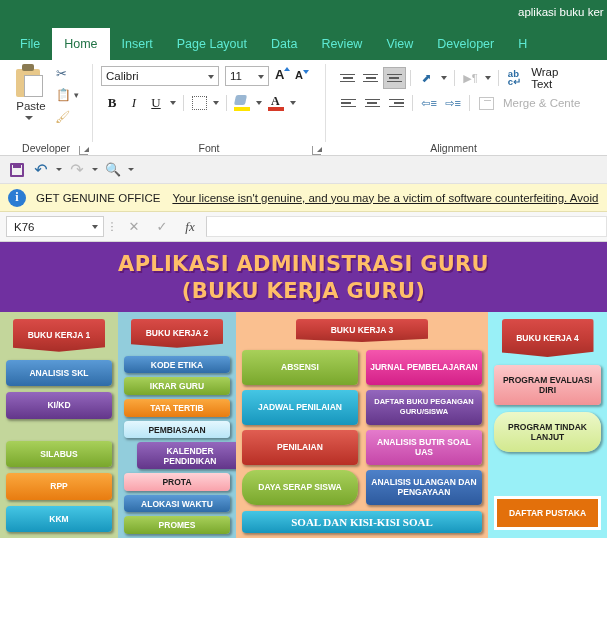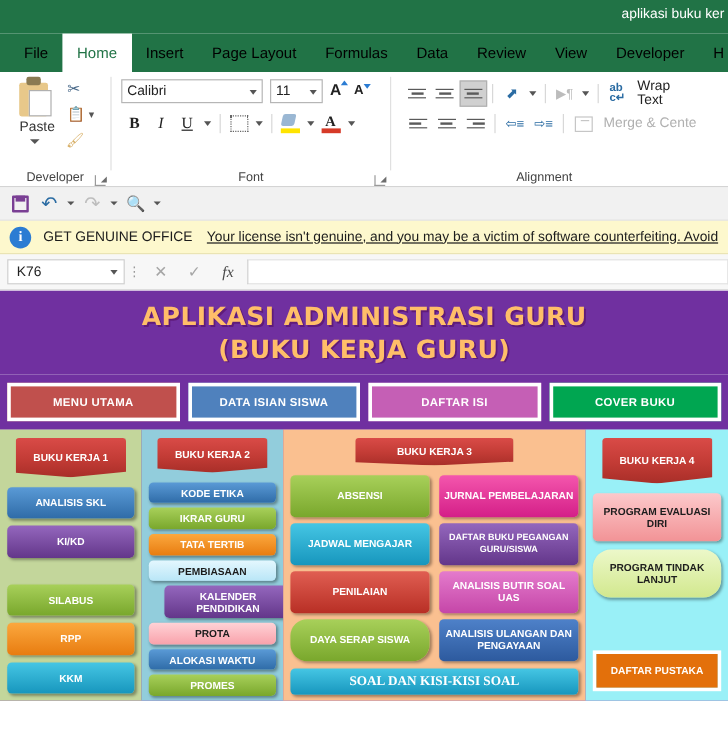--- a/index.html
+++ b/index.html
@@ -27,21 +27,21 @@
   
   .ribbon-tabs {
     height: 32px;
     background: #217346;
     display: flex;
     align-items: stretch;
     padding-left: 8px;
     position: relative;
   }
   .rtab {
-    color: #000000;
+    color: #5eead4;
     font-size: 12.5px;
     padding: 0 12px;
     display: flex;
     align-items: center;
     white-space: nowrap;
   }
   .rtab.active {
     background: #ffffff;
     color: #217346;
   }
@@ -378,21 +378,20 @@
 
 <div class="titlebar">
   <div class="titlebar-text">aplikasi buku ker</div>
 </div>
 
 <div class="ribbon-tabs">
   <div class="rtab">File</div>
   <div class="rtab active">Home</div>
   <div class="rtab">Insert</div>
   <div class="rtab">Page Layout</div>
-  <div class="rtab">Formulas</div>
   <div class="rtab">Data</div>
   <div class="rtab">Review</div>
   <div class="rtab">View</div>
   <div class="rtab">Developer</div>
   <div class="rtab">H</div>
 </div>
 
 <div class="ribbon">
 
   <div class="rgroup clip-group">
@@ -571,26 +570,20 @@
   <div class="fb-input"></div>
 </div>
 
 <div class="sheet">
 
   <div class="hero">
     <div class="hero-line">APLIKASI ADMINISTRASI GURU</div>
     <div class="hero-line">(BUKU KERJA GURU)</div>
   </div>
 
-  <div class="topbtn-row">
-    <div class="topbtn" style="background:#c0504d;">MENU UTAMA</div>
-    <div class="topbtn" style="background:#4f81bd;">DATA ISIAN SISWA</div>
-    <div class="topbtn" style="background:#c55fb5;">DAFTAR ISI</div>
-    <div class="topbtn" style="background:#00a651;">COVER BUKU</div>
-  </div>
 
   <div class="panels">
 
     <div class="panel p1">
       <div class="banner-btn">BUKU  KERJA 1</div>
       <div class="btn" style="background:linear-gradient(180deg,#5a9ad6,#2f6ca8);">ANALISIS SKL</div>
       <div class="btn" style="background:linear-gradient(180deg,#9467bd,#63368a);">KI/KD</div>
       <div class="btn" style="background:linear-gradient(180deg,#a8d05a,#79a72c);margin-top:16px;">SILABUS</div>
       <div class="btn" style="background:linear-gradient(180deg,#fba83e,#e87c10);">RPP</div>
       <div class="btn" style="background:linear-gradient(180deg,#45c6e4,#1796bd);">KKM</div>
@@ -606,21 +599,21 @@
       <div class="btn" style="background:linear-gradient(180deg,#ffd2d6,#f9a2ab); color:#1c1c1c;">PROTA</div>
       <div class="btn" style="background:linear-gradient(180deg,#5a9ad6,#2f6ca8);">ALOKASI WAKTU</div>
       <div class="btn" style="background:linear-gradient(180deg,#a8d05a,#79a72c);">PROMES</div>
     </div>
 
     <div class="panel p3">
       <div class="banner-btn wide">BUKU KERJA 3</div>
       <div class="col3-wrap">
         <div class="col3-sub">
           <div class="btn" style="background:linear-gradient(180deg,#a8d05a,#79a72c);">ABSENSI</div>
-          <div class="btn" style="background:linear-gradient(180deg,#45c6e4,#1796bd);">JADWAL MENGAJAR</div>
+          <div class="btn" style="background:linear-gradient(180deg,#45c6e4,#1796bd);">JADWAL PENILAIAN</div>
           <div class="btn" style="background:linear-gradient(180deg,#e05e52,#b82f25);">PENILAIAN</div>
           <div class="btn" style="background:linear-gradient(180deg,#a8d05a,#79a72c);border-radius:14px;">DAYA SERAP SISWA</div>
         </div>
         <div class="col3-sub">
           <div class="btn" style="background:linear-gradient(180deg,#f456ad,#d41f88);">JURNAL PEMBELAJARAN</div>
           <div class="btn" style="background:linear-gradient(180deg,#9467bd,#63368a); font-size:7.5px;">DAFTAR BUKU PEGANGAN GURU/SISWA</div>
           <div class="btn" style="background:linear-gradient(180deg,#e47bcc,#c546a8);">ANALISIS BUTIR SOAL UAS</div>
           <div class="btn" style="background:linear-gradient(180deg,#4e81c9,#2d5a9e);">ANALISIS ULANGAN DAN PENGAYAAN</div>
         </div>
       </div>

